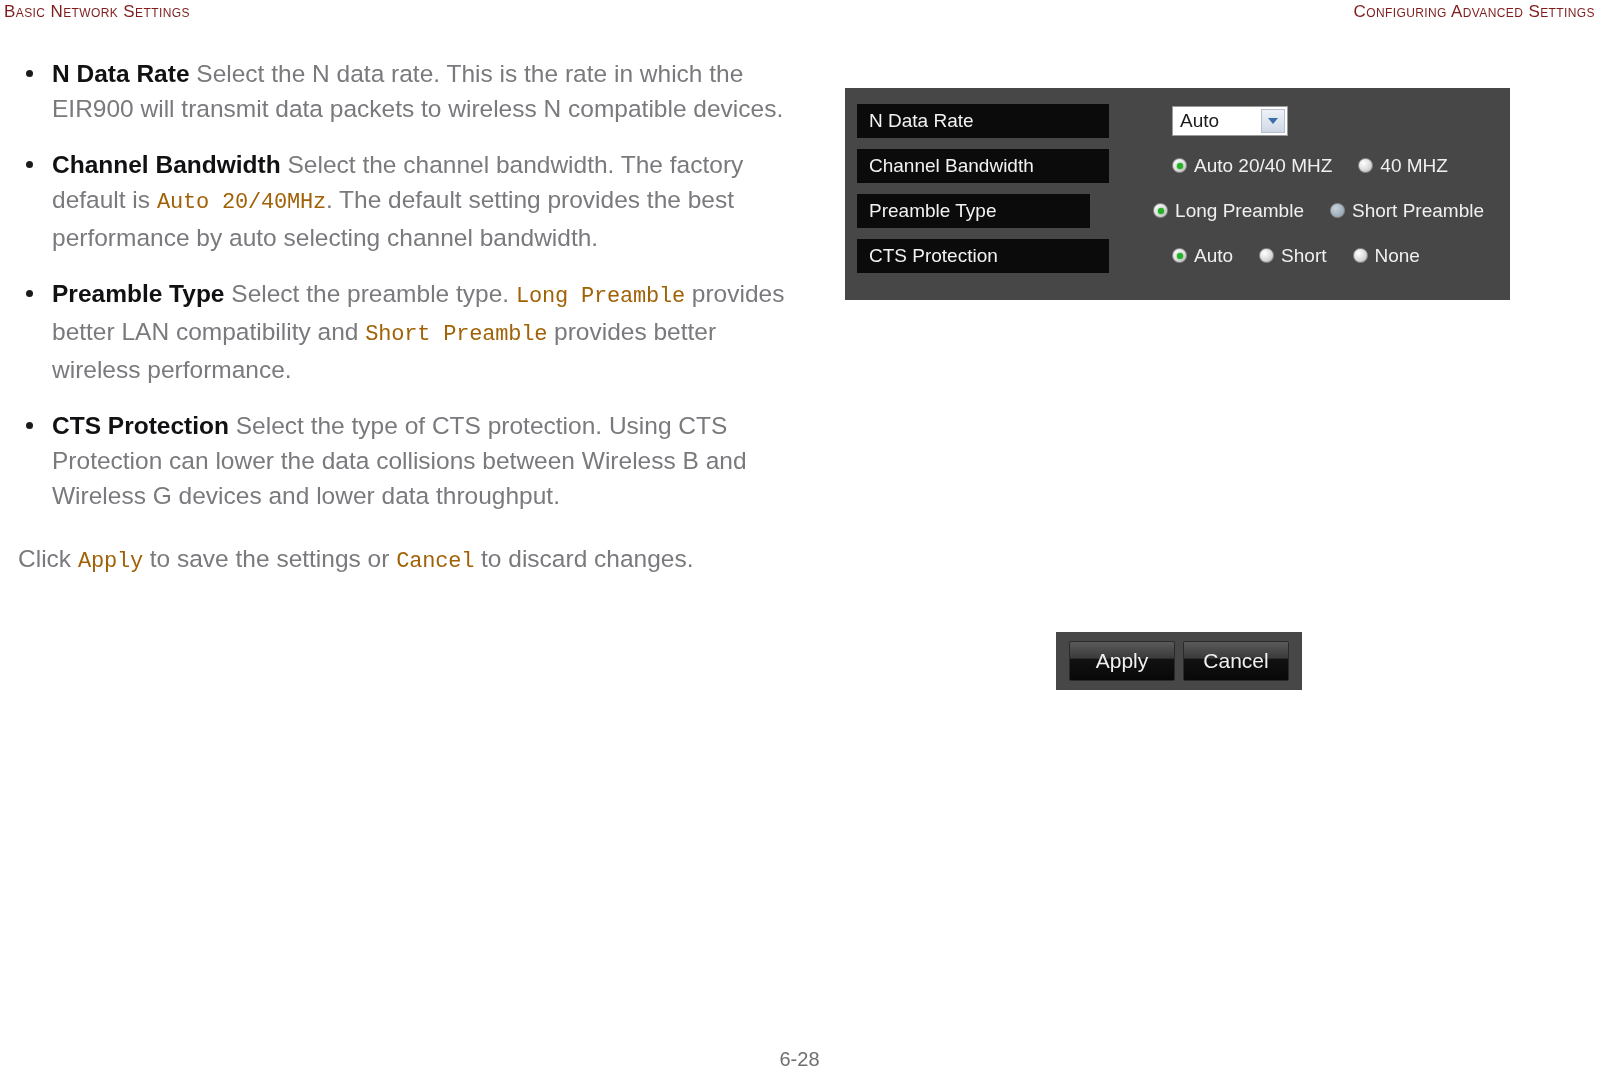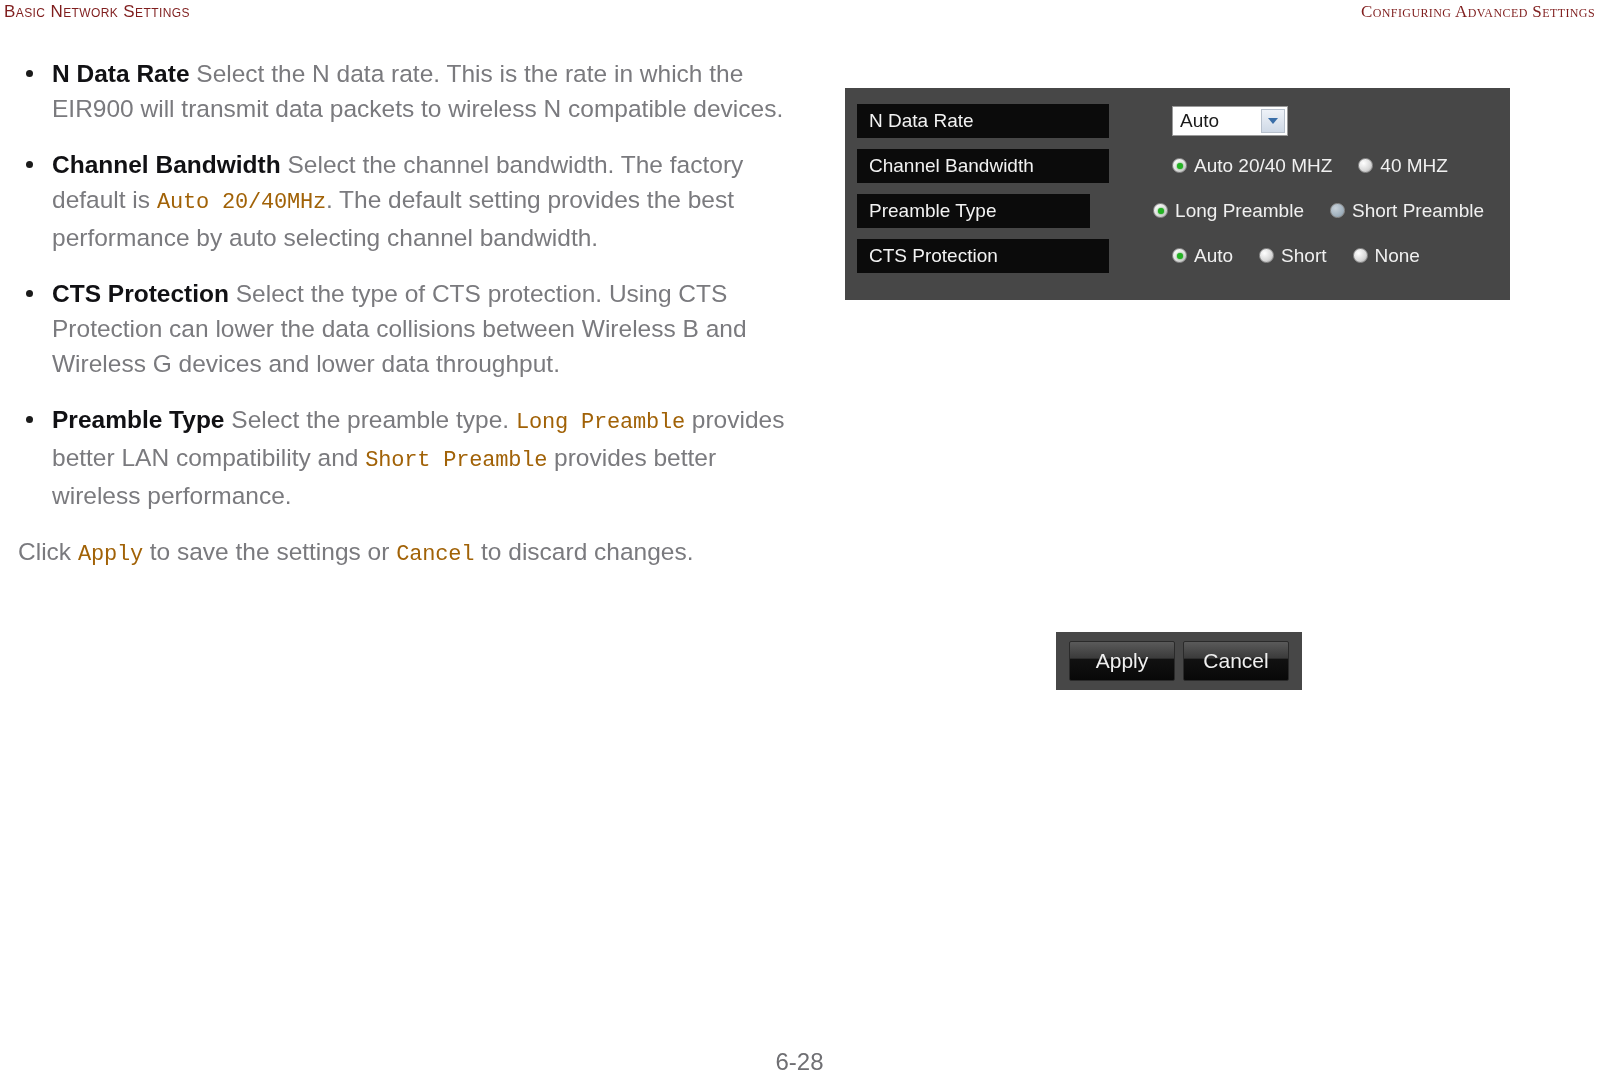--- a/index.html
+++ b/index.html
@@ -20,21 +20,21 @@
     position: absolute;
     top: 2px;
     font-size: 17px;
     color: #7f1d1d;
     font-family: "Liberation Sans", sans-serif;
     font-variant: small-caps;
     letter-spacing: 0.4px;
     white-space: nowrap;
   }
   .runhead-left  { left: 4px; }
-  .runhead-right { right: 4px; font-family: Liberation Serif, serif; }
+  .runhead-right { right: 4px; }
 
   
   .text-col {
     position: absolute;
     left: 14px;
     top: 56px;
     width: 772px;
   }
   ul.bullets {
     list-style: none;
@@ -64,21 +64,21 @@
     color: #111114;
   }
   .mono {
     font-family: "Liberation Mono", monospace;
     font-size: 22px;
     color: #a16207;
     letter-spacing: -0.2px;
   }
   .para {
     font-size: 24.5px;
-    line-height: 35px;
+    line-height: 50px;
     color: #7a7a7e;
     margin: 18px 0 0 0;
     padding-left: 4px;
     font-family: "Liberation Sans", sans-serif;
   }
 
   
   .panel {
     position: absolute;
     left: 845px;
@@ -219,21 +219,21 @@
     border-radius: 2px;
   }
 
   
   .footer {
     position: absolute;
     left: 0;
     right: 0;
     top: 1048px;
     text-align: center;
-    font-size: 24px;
+    font-size: 20px;
     color: #6f6f73;
     font-family: "Liberation Sans", sans-serif;
   }
 </style>
 </head>
 <body>
 
 <div class="runhead runhead-left">Basic Network Settings</div>
 <div class="runhead runhead-right">Configuring Advanced Settings</div>
 
@@ -247,28 +247,28 @@
     </li>
 
     <li>
       <span class="dot"></span>
       <span class="term">Channel Bandwidth</span>
       <span>Select the channel bandwidth. The factory default is </span><span class="mono">Auto 20/40MHz</span><span>. The default setting provides the best performance by auto selecting channel bandwidth.</span>
     </li>
 
     <li>
       <span class="dot"></span>
+      <span class="term">Preamble Type</span>
+      <span>Select the preamble type. </span><span class="mono">Long Preamble</span><span> provides better LAN compatibility and </span><span class="mono">Short Preamble</span><span> provides better wireless performance.</span>
+    </li>
+
+    <li>
+      <span class="dot"></span>
       <span class="term">CTS Protection</span>
       <span>Select the type of CTS protection. Using CTS Protection can lower the data collisions between Wireless B and Wireless G devices and lower data throughput.</span>
-    </li>
-
-    <li>
-      <span class="dot"></span>
-      <span class="term">Preamble Type</span>
-      <span>Select the preamble type. </span><span class="mono">Long Preamble</span><span> provides better LAN compatibility and </span><span class="mono">Short Preamble</span><span> provides better wireless performance.</span>
     </li>
   </ul>
 
   <p class="para"><span>Click </span><span class="mono">Apply</span><span> to save the settings or </span><span class="mono">Cancel</span><span> to discard changes.</span></p>
 </div>
 
 <div class="panel">
 
   <div class="row">
     <div class="lbl">N Data Rate</div>

